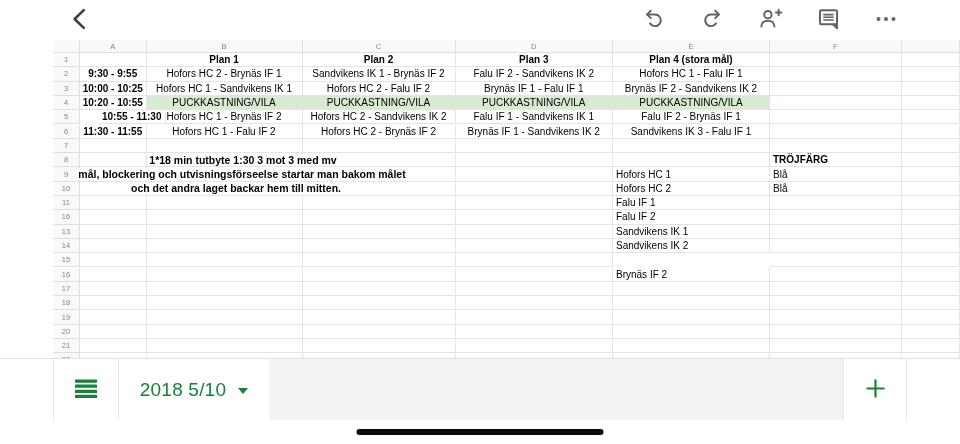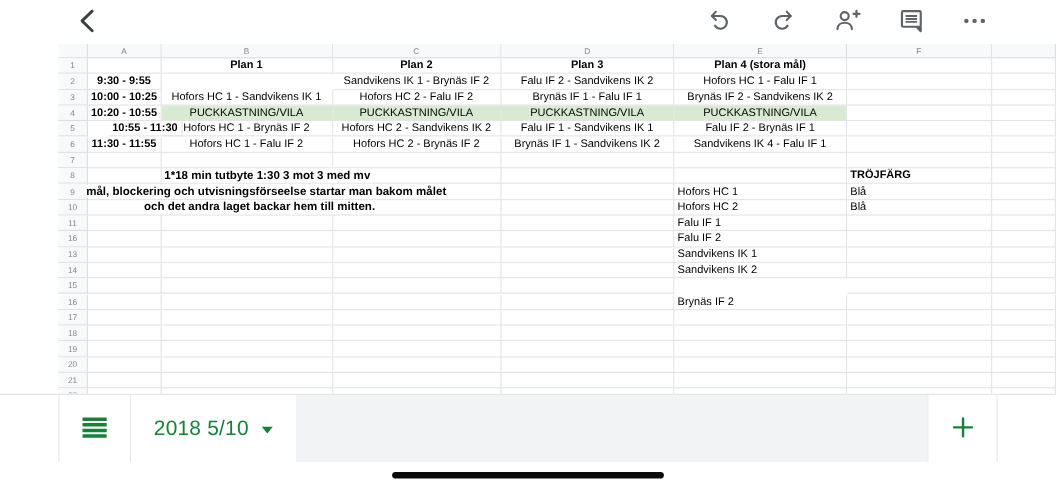--- a/index.html
+++ b/index.html
@@ -174,20 +174,21 @@
       <div class="gcell hdr" style="left: 53px; top: 299px; width: 27px; height: 14.3px;">21</div>
       <div class="gcell hdr" style="left: 53px; top: 313.3px; width: 27px; height: 14.3px;">22</div>
       <div class="gcell cell" style="left: 80px; top: 13px; width: 66.5px; height: 14.3px;"></div>
       <div class="gcell cell b" style="left: 146.5px; top: 13px; width: 156px; height: 14.3px;">Plan 1</div>
       <div class="gcell cell b" style="left: 302.5px; top: 13px; width: 153px; height: 14.3px;">Plan 2</div>
       <div class="gcell cell b" style="left: 455.5px; top: 13px; width: 157.5px; height: 14.3px;">Plan 3</div>
       <div class="gcell cell b" style="left: 613px; top: 13px; width: 157px; height: 14.3px;">Plan 4 (stora mål)</div>
       <div class="gcell cell" style="left: 770px; top: 13px; width: 131.5px; height: 14.3px;"></div>
       <div class="gcell cell" style="left: 901.5px; top: 13px; width: 58.5px; height: 14.3px;"></div>
       <div class="gcell cell b" style="left: 80px; top: 27.3px; width: 66.5px; height: 14.3px;">9:30 - 9:55</div>
+      <div class="gcell cell " style="left: 146.5px; top: 27.3px; width: 156px; height: 14.3px;">Hofors HC 2 - Brynäs IF 1</div>
       <div class="gcell cell " style="left: 302.5px; top: 27.3px; width: 153px; height: 14.3px;">Sandvikens IK 1 - Brynäs IF 2</div>
       <div class="gcell cell " style="left: 455.5px; top: 27.3px; width: 157.5px; height: 14.3px;">Falu IF 2 - Sandvikens IK 2</div>
       <div class="gcell cell " style="left: 613px; top: 27.3px; width: 157px; height: 14.3px;">Hofors HC 1 - Falu IF 1</div>
       <div class="gcell cell" style="left: 770px; top: 27.3px; width: 131.5px; height: 14.3px;"></div>
       <div class="gcell cell" style="left: 901.5px; top: 27.3px; width: 58.5px; height: 14.3px;"></div>
       <div class="gcell cell b" style="left: 80px; top: 41.6px; width: 66.5px; height: 14.3px;">10:00 - 10:25</div>
       <div class="gcell cell " style="left: 146.5px; top: 41.6px; width: 156px; height: 14.3px;">Hofors HC 1 - Sandvikens IK 1</div>
       <div class="gcell cell " style="left: 302.5px; top: 41.6px; width: 153px; height: 14.3px;">Hofors HC 2 - Falu IF 2</div>
       <div class="gcell cell " style="left: 455.5px; top: 41.6px; width: 157.5px; height: 14.3px;">Brynäs IF 1 - Falu IF 1</div>
       <div class="gcell cell " style="left: 613px; top: 41.6px; width: 157px; height: 14.3px;">Brynäs IF 2 - Sandvikens IK 2</div>
@@ -204,21 +205,21 @@
       <div class="gcell cell " style="left: 146.5px; top: 70.2px; width: 156px; height: 14.3px;">Hofors HC 1 - Brynäs IF 2</div>
       <div class="gcell cell " style="left: 302.5px; top: 70.2px; width: 153px; height: 14.3px;">Hofors HC 2 - Sandvikens IK 2</div>
       <div class="gcell cell " style="left: 455.5px; top: 70.2px; width: 157.5px; height: 14.3px;">Falu IF 1 - Sandvikens IK 1</div>
       <div class="gcell cell " style="left: 613px; top: 70.2px; width: 157px; height: 14.3px;">Falu IF 2 - Brynäs IF 1</div>
       <div class="gcell cell" style="left: 770px; top: 70.2px; width: 131.5px; height: 14.3px;"></div>
       <div class="gcell cell" style="left: 901.5px; top: 70.2px; width: 58.5px; height: 14.3px;"></div>
       <div class="gcell cell b" style="left: 80px; top: 84.5px; width: 66.5px; height: 14.3px;">11:30 - 11:55</div>
       <div class="gcell cell " style="left: 146.5px; top: 84.5px; width: 156px; height: 14.3px;">Hofors HC 1 - Falu IF 2</div>
       <div class="gcell cell " style="left: 302.5px; top: 84.5px; width: 153px; height: 14.3px;">Hofors HC 2 - Brynäs IF 2</div>
       <div class="gcell cell " style="left: 455.5px; top: 84.5px; width: 157.5px; height: 14.3px;">Brynäs IF 1 - Sandvikens IK 2</div>
-      <div class="gcell cell " style="left: 613px; top: 84.5px; width: 157px; height: 14.3px;">Sandvikens IK 4 - Falu IF 1</div>
+      <div class="gcell cell " style="left: 613px; top: 84.5px; width: 157px; height: 14.3px;">Sandvikens IK 3 - Falu IF 1</div>
       <div class="gcell cell" style="left: 770px; top: 84.5px; width: 131.5px; height: 14.3px;"></div>
       <div class="gcell cell" style="left: 901.5px; top: 84.5px; width: 58.5px; height: 14.3px;"></div>
       <div class="gcell cell" style="left: 80px; top: 98.8px; width: 66.5px; height: 14.3px;"></div>
       <div class="gcell cell" style="left: 146.5px; top: 98.8px; width: 156px; height: 14.3px;"></div>
       <div class="gcell cell" style="left: 302.5px; top: 98.8px; width: 153px; height: 14.3px;"></div>
       <div class="gcell cell" style="left: 455.5px; top: 98.8px; width: 157.5px; height: 14.3px;"></div>
       <div class="gcell cell" style="left: 613px; top: 98.8px; width: 157px; height: 14.3px;"></div>
       <div class="gcell cell" style="left: 770px; top: 98.8px; width: 131.5px; height: 14.3px;"></div>
       <div class="gcell cell" style="left: 901.5px; top: 98.8px; width: 58.5px; height: 14.3px;"></div>
       <div class="gcell cell" style="left: 80px; top: 113.1px; width: 66.5px; height: 14.3px;"></div>

